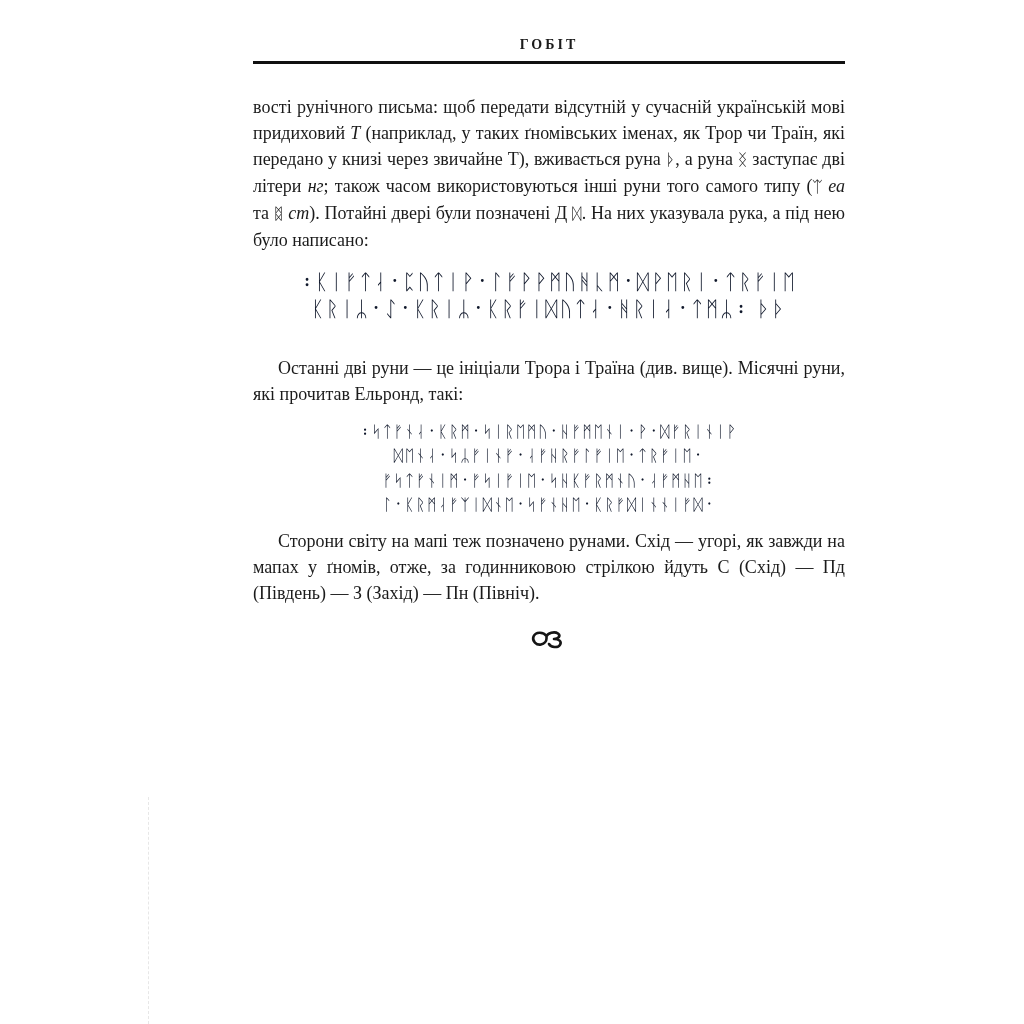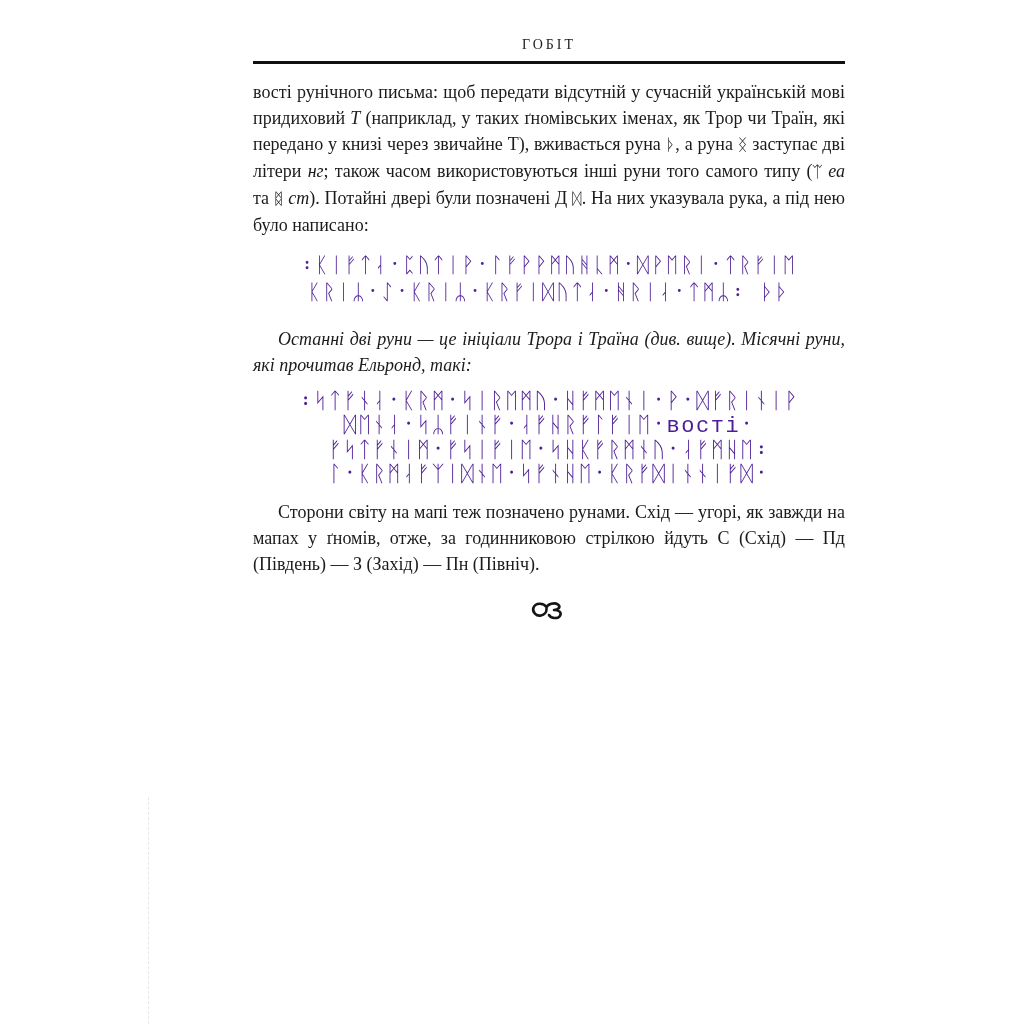--- a/index.html
+++ b/index.html
@@ -18,54 +18,54 @@
   .page-column {
     position: absolute;
     left: 253px;
     top: 0;
     width: 592px;
   }
   .running-head {
     text-align: center;
     padding-top: 37px;
     font-size: 14px;
-    font-weight: normal;
+    font-weight: bold;
     letter-spacing: 3px;
   }
   .head-rule {
     height: 2.5px;
     background: #101010;
     margin-top: 8px;
   }
   .body-par {
     margin: 0;
     font-size: 18px;
     line-height: 26px;
     text-align: justify;
   }
-  .par-1 { margin-top: 15px; }
-  .par-2 { margin-top: 19px; font-style: italic; }
+  .par-1 { margin-top: 30px; }
+  .par-2 { margin-top: 33px; }
   .par-3 { margin-top: 10px; }
   .indent { text-indent: 25px; }
   .it { font-style: italic; }
   .rn { font-family: "DejaVu Sans", sans-serif; font-size: 16px; }
   .rune-block {
     text-align: center;
-    font-family: Liberation Mono, monospace;
-    color: #4c1d95;
+    font-family: Liberation Sans, sans-serif;
+    color: #0f172a;
   }
   .door-runes { margin-top: 15px; }
   .door-runes .rune-line {
     font-size: 21px;
     line-height: 27px;
     letter-spacing: 2px;
   }
   .moon-runes { margin-top: 13px; }
   .moon-runes .rune-line {
-    font-size: 22px;
+    font-size: 16px;
     line-height: 24.5px;
     letter-spacing: 1.5px;
   }
   .ornament {
     margin-top: 22px;
     text-align: center;
   }
   .ornament svg { display: inline-block; }
   .scan-artifact {
     position: absolute;
@@ -89,21 +89,21 @@
 
   <div class="rune-block door-runes">
       <div class="rune-line">᛬ᛕᛁᚠᛏᛆ᛫ᛈᚢᛏᛁᚹ᛫ᛚᚠᚹᚹᛗᚢᚻᚳᛗ᛫ᛞᚹᛖᚱᛁ᛫ᛏᚱᚠᛁᛖ</div>
       <div class="rune-line">ᛕᚱᛁᛦ᛫ᛇ᛫ᛕᚱᛁᛦ᛫ᛕᚱᚠᛁᛞᚢᛏᛆ᛫ᚻᚱᛁᛆ᛫ᛏᛗᛦ᛬ ᚦᚦ</div>
     </div>
 
   <p class="body-par par-2 indent"><span>Останні дві руни — це ініціали Трора і Траїна (див. вище). Місячні руни, які прочитав Ельронд, такі:</span></p>
 
   <div class="rune-block moon-runes">
       <div class="rune-line">᛬ᛋᛏᚠᚾᛆ᛫ᛕᚱᛗ᛫ᛋᛁᚱᛖᛗᚢ᛫ᚺᚠᛗᛖᚾᛁ᛫ᚹ᛫ᛞᚠᚱᛁᚾᛁᚹ</div>
-      <div class="rune-line">ᛞᛖᚾᛆ᛫ᛋᛦᚠᛁᚾᚠ᛫ᛆᚠᚺᚱᚠᛚᚠᛁᛖ᛫вості᛫</div>
+      <div class="rune-line">ᛞᛖᚾᛆ᛫ᛋᛦᚠᛁᚾᚠ᛫ᛆᚠᚺᚱᚠᛚᚠᛁᛖ᛫ᛏᚱᚠᛁᛖ᛫</div>
       <div class="rune-line">ᚠᛋᛏᚠᚾᛁᛗ᛫ᚠᛋᛁᚠᛁᛖ᛫ᛋᚺᛕᚠᚱᛗᚾᚢ᛫ᛆᚠᛗᚺᛖ᛬</div>
       <div class="rune-line">ᛚ᛫ᛕᚱᛗᛆᚠᛉᛁᛞᚾᛖ᛫ᛋᚠᚾᚺᛖ᛫ᛕᚱᚠᛞᛁᚾᚾᛁᚠᛞ᛫</div>
     </div>
 
   <p class="body-par par-3 indent"><span>Сторони світу на мапі теж позначено рунами. Схід — угорі, як завжди на мапах у ґномів, отже, за годинниковою стрілкою йдуть С (Схід) — Пд (Південь) — З (Захід) — Пн (Північ).</span></p>
 
   <div class="ornament">
     <svg width="42" height="24" viewBox="0 0 42 24" xmlns="http://www.w3.org/2000/svg" aria-hidden="true">
       <path d="M18.5 8 C15.5 3.5, 7.5 3.5, 5.5 8.5 C3.8 13, 8.5 17.5, 13 16.5 C16.5 15.8, 18.5 13, 18.5 10.5 L18.5 8.5 C19.5 5, 26.5 3, 30 5.5 C33 7.8, 30.5 11, 26 11 C31 11, 34 13.5, 32 16.8 C29.8 20.3, 23 19.5, 21 16" fill="none" stroke="#151515" stroke-width="2.6" stroke-linecap="round" stroke-linejoin="round"></path>
     </svg>

